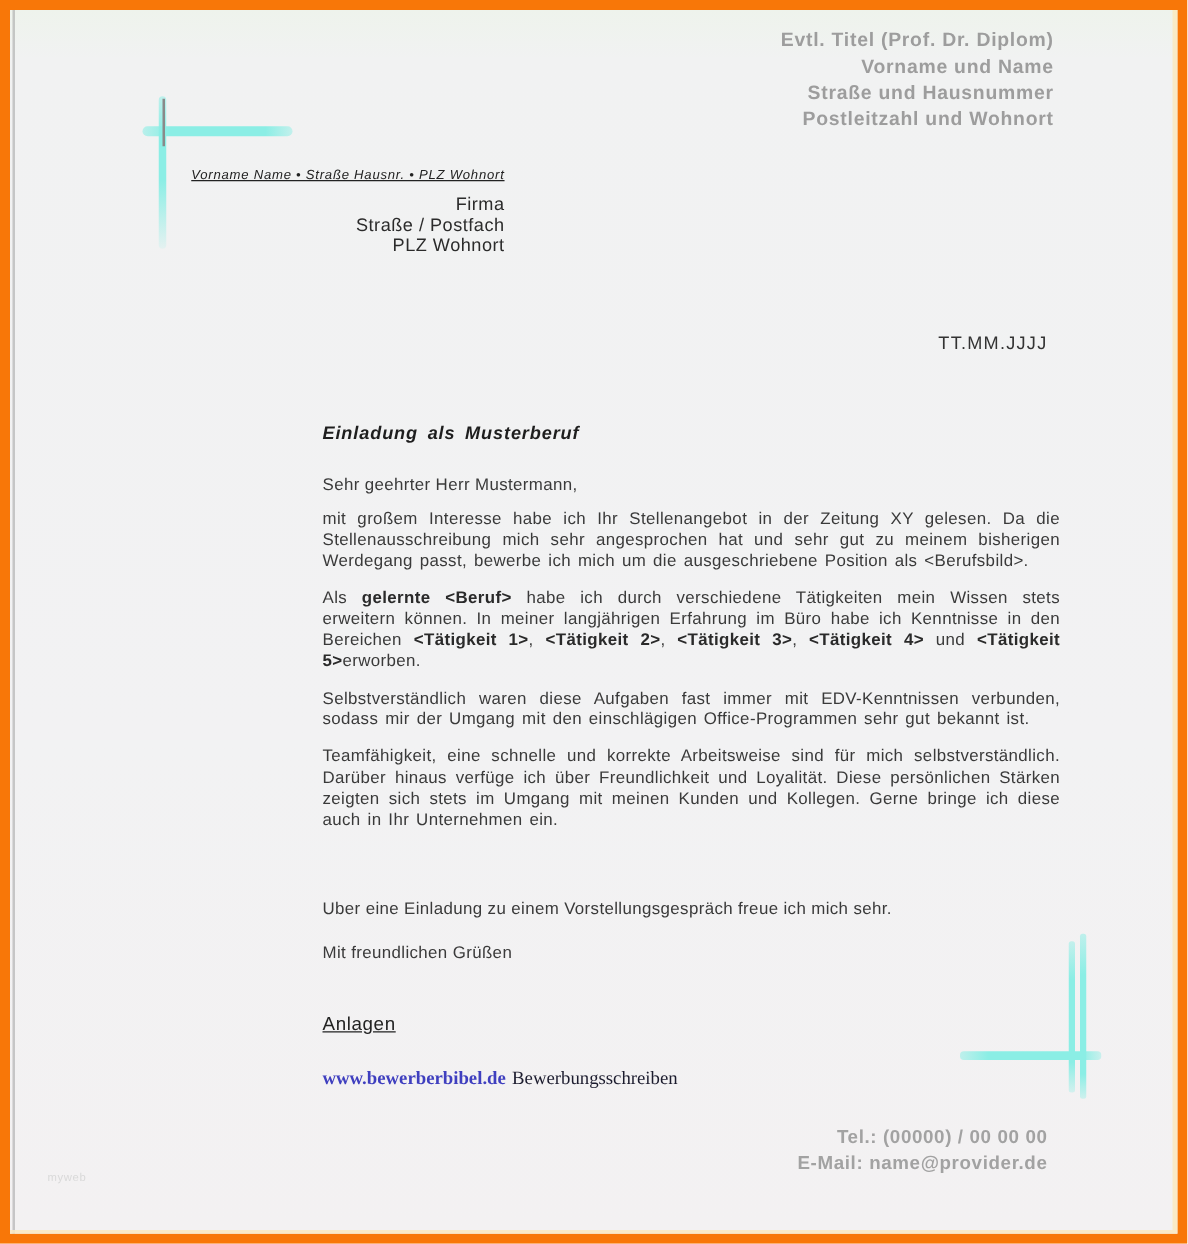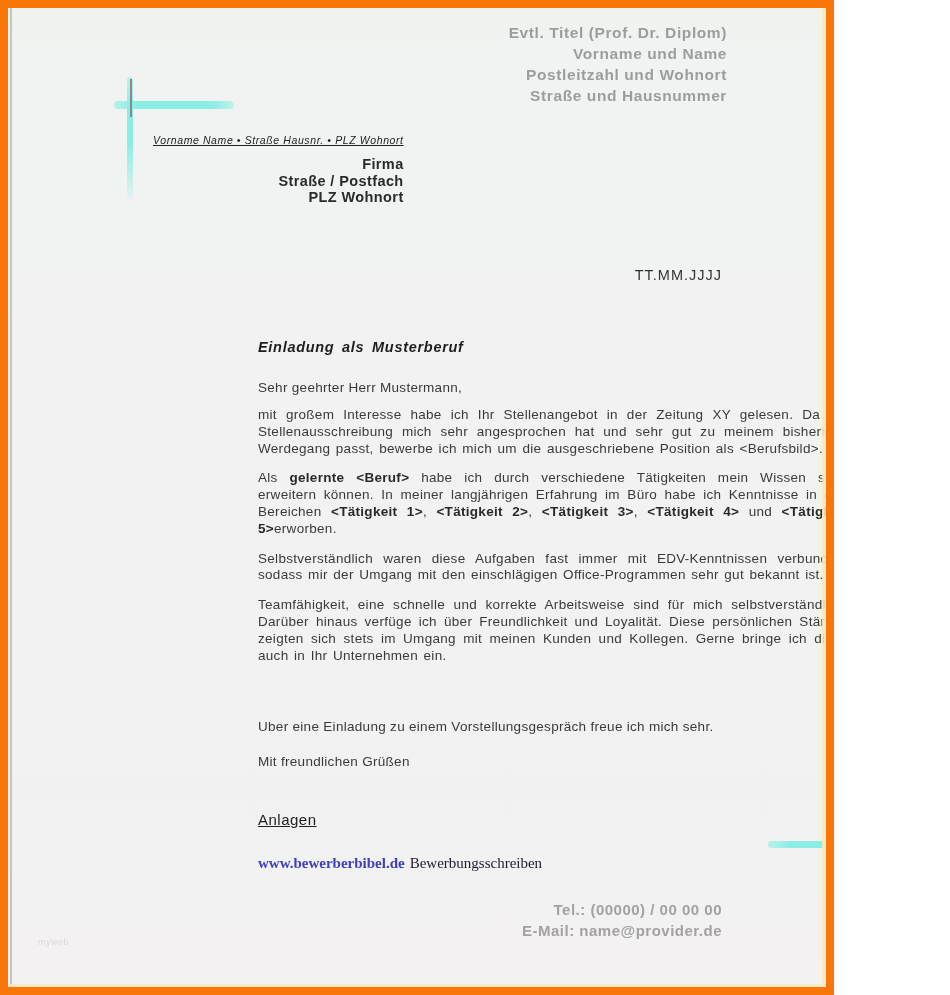--- a/index.html
+++ b/index.html
@@ -1,21 +1,21 @@
 <!DOCTYPE html>
 <html><head>
 <meta charset="utf-8">
 <style>
   * { margin: 0; padding: 0; box-sizing: border-box; }
   html, body { width: 950px; height: 995px; }
   body { font-family: "Liberation Sans", sans-serif; }
 
   .scan-frame {
     position: relative;
-    width: 834px;
+    width: 950px;
     height: 995px;
     background: linear-gradient(180deg, #eef3ec 0%, #f1f2f2 4%, #f2f2f3 60%, #f3f1f2 100%);
     border: 8px solid #f87708;
     overflow: hidden;
   }
   .scan-frame::after { 
     content: "";
     position: absolute;
     inset: 0;
     box-shadow: inset -4px -3px 0 rgba(250, 233, 190, 0.85);
@@ -76,21 +76,21 @@
   
   .recipient { position: absolute; left: 145px; top: 126px; color: #2b2b2b; text-align: right; }
   .recipient .sender-line {
     font-size: 10.5px;
     font-style: italic;
     letter-spacing: 0.6px;
     text-decoration: underline;
     color: #222;
     margin-bottom: 10px;
   }
-  .recipient .addr-line { font-size: 14.5px; line-height: 16.5px; letter-spacing: 0.4px; font-weight: bold; }
+  .recipient .addr-line { font-size: 14.5px; line-height: 16.5px; letter-spacing: 0.4px; }
 
   .date-line {
     position: absolute;
     top: 259px; right: 104px;
     font-size: 14.5px;
     letter-spacing: 1px;
     color: #333;
   }
 
   .subject {
@@ -187,22 +187,22 @@
 </style>
 </head>
 <body>
 
 <div class="scan-frame">
   <div class="left-scan-line"></div>
 
   <div class="sender-header">
     <div>Evtl. Titel (Prof. Dr. Diplom)</div>
     <div>Vorname und Name</div>
+    <div>Straße und Hausnummer</div>
     <div>Postleitzahl und Wohnort</div>
-    <div>Straße und Hausnummer</div>
   </div>
 
   <div class="mark mark-tl-h"></div>
   <div class="mark mark-tl-v"></div>
   <div class="mark-tl-tick" style="position:absolute;"></div>
 
   <div class="recipient">
     <div class="sender-line">Vorname Name • Straße Hausnr. • PLZ Wohnort</div>
     <div class="addr-line">Firma</div>
     <div class="addr-line">Straße / Postfach</div>

